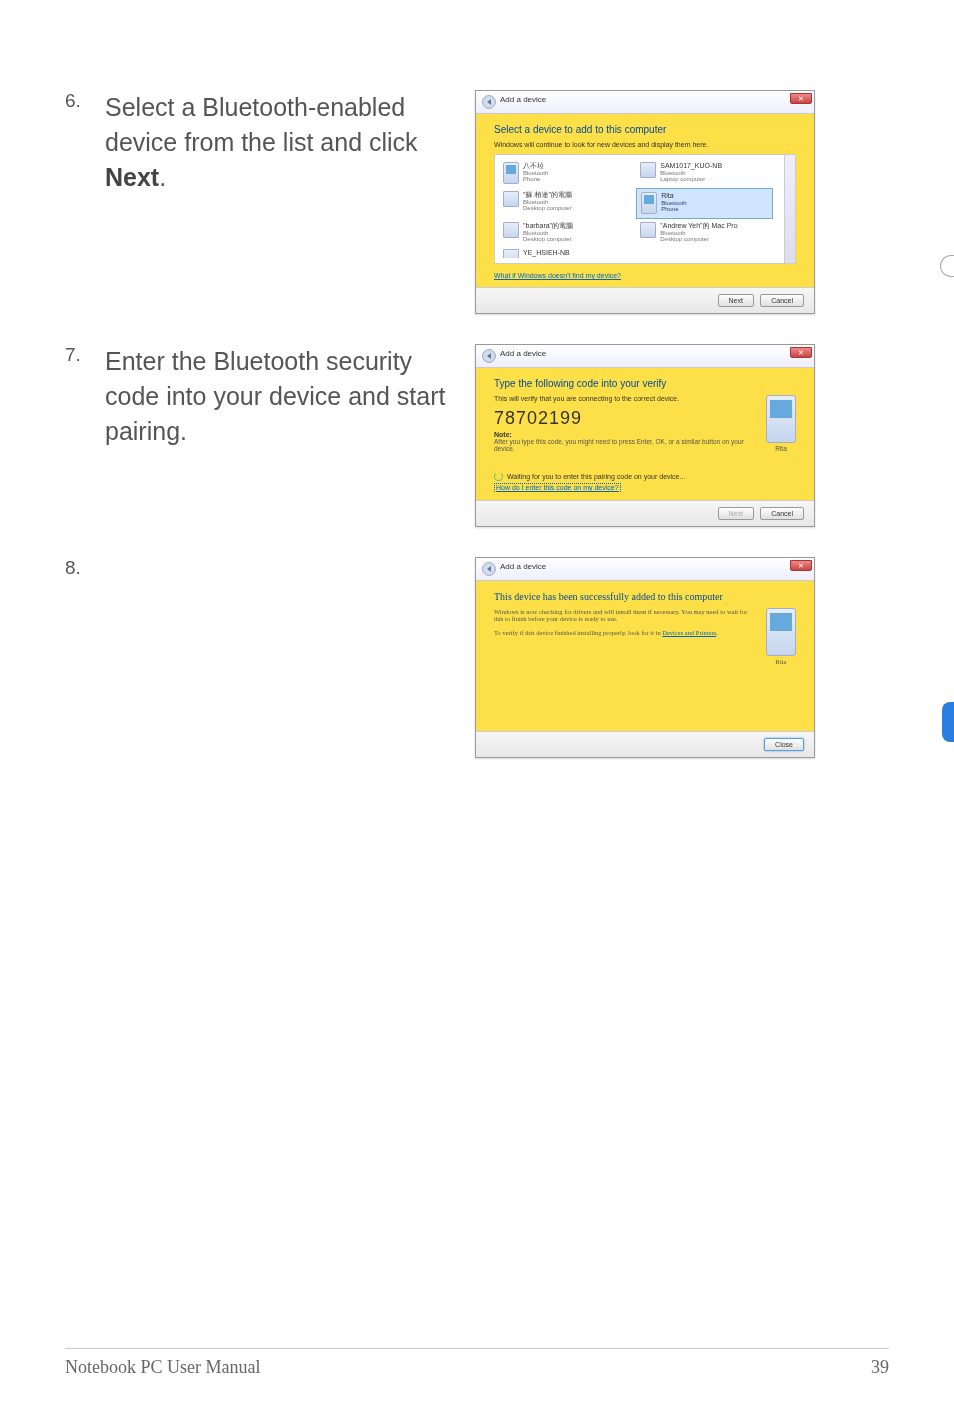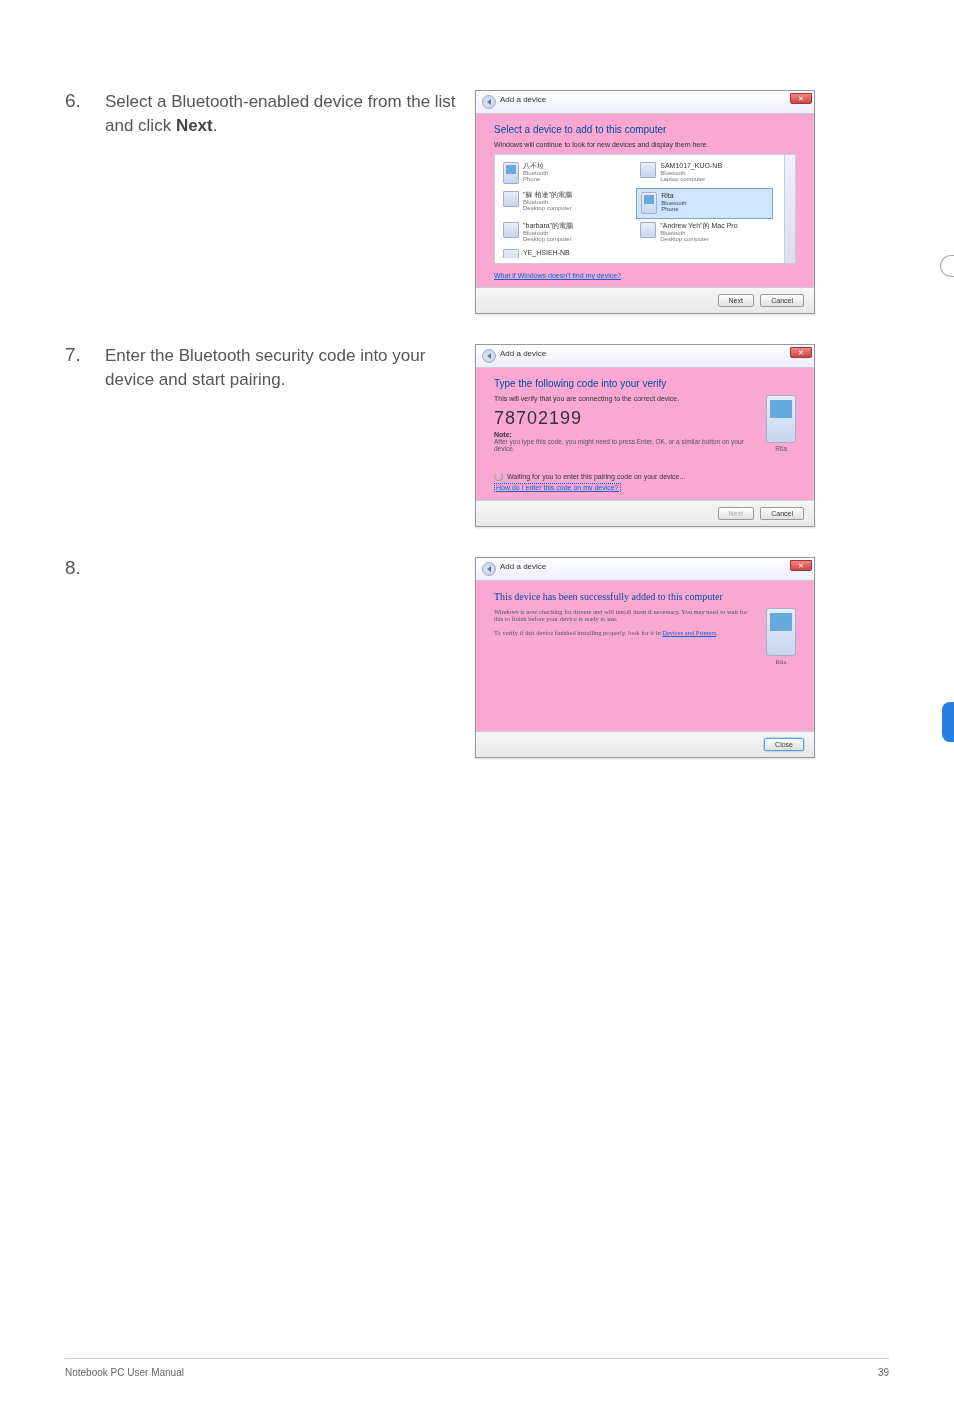--- a/index.html
+++ b/index.html
@@ -8,21 +8,21 @@
     height: 1418px;
     background: #fff;
     font-family: "Segoe UI", Arial, sans-serif;
     position: relative;
     color: #333;
   }
   .page { padding: 90px 65px 0 65px; position: relative; height: 100%; }
   .step { display: flex; margin-bottom: 30px; align-items: flex-start; }
   .step-left { flex: 0 0 400px; display: flex; align-items: flex-start; }
   .step-num { width: 40px; font-size: 19px; color: #555; font-weight: 400; }
-  .step-text { font-size: 17px; color: #555; line-height: 1.4; flex: 1; }
+  .step-text { font-size: 25px; color: #555; line-height: 1.4; flex: 1; }
   .step-text b { font-weight: 700; color: #444; }
   .step-right { flex: 0 0 340px; margin-left: 10px; }
   .dialog {
     border: 1px solid #999;
     background: #f3f6fb;
     font-size: 8px;
     position: relative;
     box-shadow: 0 1px 2px rgba(0,0,0,.15);
   }
   .dialog-close {
@@ -44,21 +44,21 @@
   .back-btn {
     width: 14px; height: 14px; border-radius: 50%;
     background: radial-gradient(#dfe8f6,#c0d0e8);
     border:1px solid #aac;
     position: relative;
   }
   .back-btn::after {
     content:''; position:absolute; left:4px; top:3px;
     border-right:4px solid #678; border-top:3px solid transparent; border-bottom:3px solid transparent;
   }
-  .dialog-body { padding: 10px 18px 8px 18px; background:#f9a8d4; }
+  .dialog-body { padding: 10px 18px 8px 18px; background:#fde047; }
   .dialog-h1 { color: #004a9c; font-size: 10px; font-weight: 400; margin-bottom: 6px; }
   .dialog-sub { font-size: 7px; color: #333; margin-bottom: 6px; }
   .device-grid {
     border: 1px solid #ccc;
     height: 110px;
     display: flex; flex-wrap: wrap;
     padding: 4px;
     position: relative;
     background:#fff;
   }
@@ -105,21 +105,21 @@
   .spinner-row { display:flex; align-items:center; gap:4px; font-size:7px; margin-top:20px; }
   .spinner { width:9px; height:9px; border:1.5px solid #7b6; border-top-color:transparent; border-radius:50%; }
   .link-box { color:#0066cc; font-size:7px; text-decoration:underline; border:1px dotted #0066cc; display:inline-block; padding:0 1px; margin-top:2px; }
   .footer {
     position: absolute;
     bottom: 40px;
     left: 65px; right: 65px;
     border-top: 1px solid #ccc;
     padding-top: 8px;
     display: flex; justify-content: space-between;
-    font-size: 10px; color: #666;
+    font-size: 18px; color: #666; font-family: Liberation Serif, serif;
   }
   .edge-mark {
     position: absolute;
     right: 0; top: 255px;
     width: 14px; height: 22px;
     border: 1px solid #aaa;
     border-right: none;
     border-radius: 11px 0 0 11px;
     background:#fff;
   }

